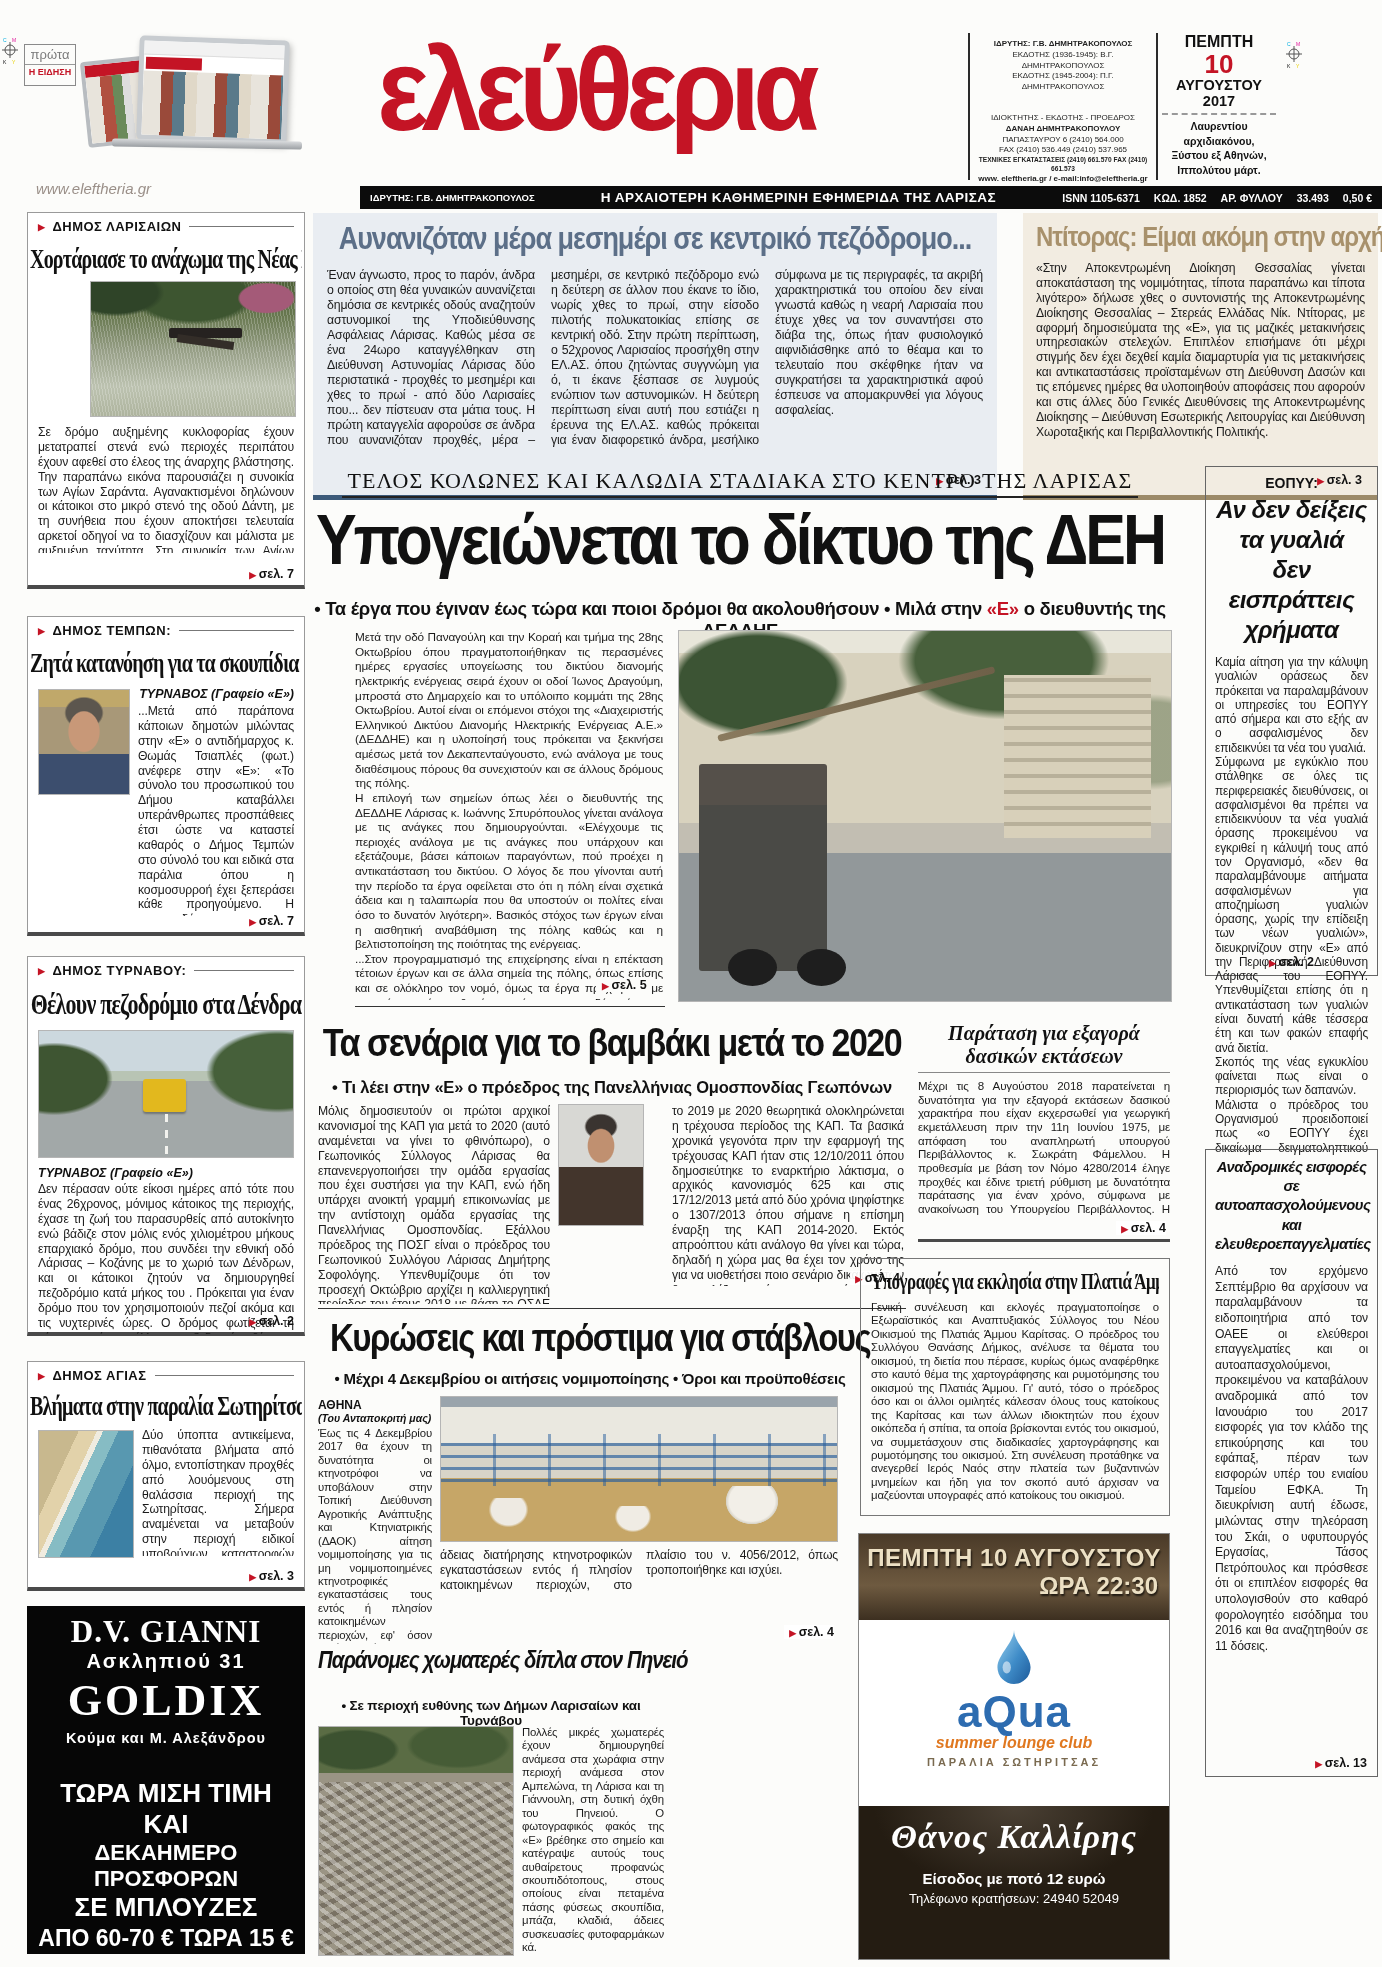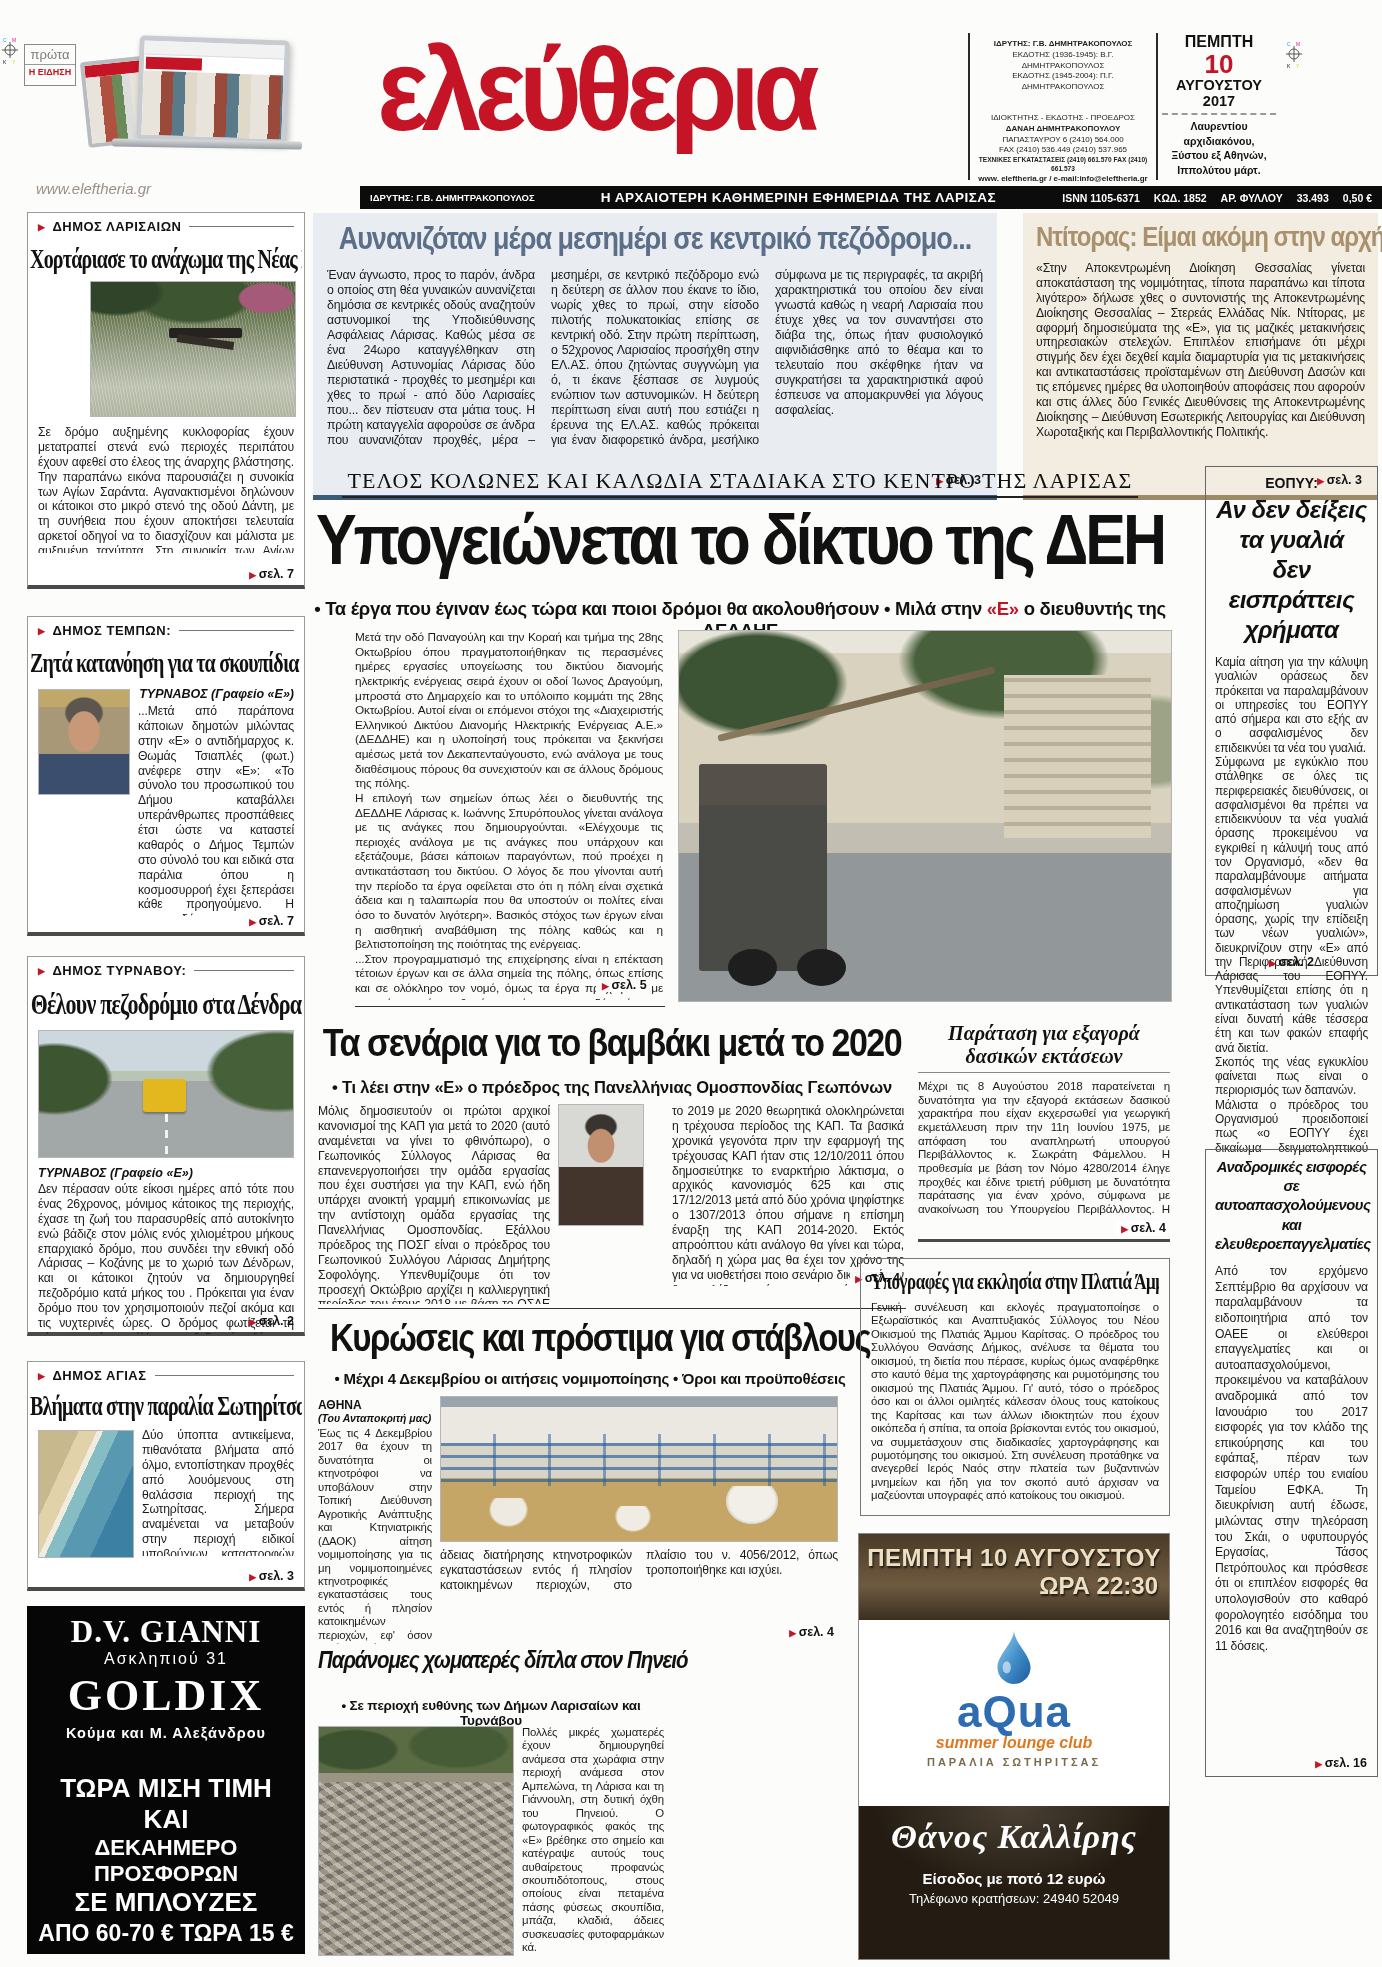--- a/index.html
+++ b/index.html
@@ -156,21 +156,21 @@
     <div class="shead" style="font-size:20px;margin:6px 2px 14px">Βλήματα στην παραλία Σωτηρίτσας</div>
     <div style="margin:4px 10px">
       <div class="ph" style="position:relative;float:left;width:96px;height:128px;margin:2px 8px 2px 0;background:linear-gradient(115deg,#c8b88e 0 26%,#e2d2aa 26% 38%,#f0ece0 38% 42%,#86bcc4 42% 52%,#5898b0 52% 72%,#3c80a4 72% 100%)"></div>
       <div class="body-txt" style="height:128px">Δύο ύποπτα αντικείμενα, πιθανότατα βλήματα από όλμο, εντοπίστηκαν προχθές από λουόμενους στη θαλάσσια περιοχή της Σωτηρίτσας. Σήμερα αναμένεται να μεταβούν στην περιοχή ειδικοί υποβρύχιων καταστροφών από τον Πειραιά, έτσι ώστε να αξιολογήσουν την κατάσταση και να εκτιμήσουν αν θα πραγματοποιηθεί εξουδετέρωση.</div>
     </div>
     <div class="pref" style="position:absolute;right:10px;bottom:4px">σελ. 3</div>
   </div>
 
   <div class="abs" style="left:27px;top:1606px;width:278px;height:348px;background:#060606;color:#fff;text-align:center;padding-top:8px">
     <div class="serif" style="font-weight:bold;font-size:31px;letter-spacing:1px">D.V. GIANNI</div>
-    <div style="font-weight:normal;font-size:16px;letter-spacing:2px">Ασκληπιού 31</div>
+    <div style="font-weight:bold;font-size:20px;letter-spacing:2px">Ασκληπιού 31</div>
     <div class="serif" style="font-weight:bold;font-size:44px;letter-spacing:3px;margin-top:2px">GOLDIX</div>
     <div style="font-weight:bold;font-size:14.5px;letter-spacing:1px;margin-top:4px">Κούμα και Μ. Αλεξάνδρου</div>
     <div style="font-weight:900;font-size:26px;margin-top:32px">ΤΩΡΑ ΜΙΣΗ ΤΙΜΗ</div>
     <div style="font-weight:900;font-size:26px">ΚΑΙ</div>
     <div style="font-weight:900;font-size:22px">ΔΕΚΑΗΜΕΡΟ ΠΡΟΣΦΟΡΩΝ</div>
     <div style="font-weight:900;font-size:26px">ΣΕ ΜΠΛΟΥΖΕΣ</div>
     <div style="font-weight:900;font-size:23px;margin-top:2px">ΑΠΟ 60-70 € ΤΩΡΑ 15 €</div>
   </div>
 
   <div class="abs" style="left:313px;top:213px;width:684px;height:287px;background:#e9edf2;border-bottom:5px solid #3c5a7a;padding:8px 14px 6px">
@@ -216,21 +216,21 @@
 Σκοπός της νέας εγκυκλίου φαίνεται πως είναι ο περιορισμός των δαπανών.
 Μάλιστα ο πρόεδρος του Οργανισμού προειδοποιεί πως «ο ΕΟΠΥΥ έχει δικαίωμα δειγματοληπτικού ελέγχου των ασφαλισμένων που καταθέτουν ή έχουν ήδη καταθέσει δικαιολογητικά αγοράς γυαλιών οράσεως προς αποζημίωση».</div>
     <div class="pref" style="position:absolute;left:0;right:0;bottom:6px;text-align:center">σελ. 2</div>
   </div>
 
   <div class="abs" style="left:1205px;top:1149px;width:173px;height:628px;border:1.5px solid #666;padding:8px 9px">
     <div class="ital900" style="font-size:14.8px;line-height:1.3;letter-spacing:-0.5px;margin-bottom:10px">Αναδρομικές εισφορές
 σε αυτοαπασχολούμενους
 και ελευθεροεπαγγελματίες</div>
     <div class="body-txt" style="height:520px;font-size:12.2px;line-height:1.28">Από τον ερχόμενο Σεπτέμβριο θα αρχίσουν να παραλαμβάνουν τα ειδοποιητήρια από τον ΟΑΕΕ οι ελεύθεροι επαγγελματίες και οι αυτοαπασχολούμενοι, προκειμένου να καταβάλουν αναδρομικά από τον Ιανουάριο του 2017 εισφορές για τον κλάδο της επικούρησης και του εφάπαξ, πέραν των εισφορών υπέρ του ενιαίου Ταμείου ΕΦΚΑ. Τη διευκρίνιση αυτή έδωσε, μιλώντας στην τηλεόραση του Σκάι, ο υφυπουργός Εργασίας, Τάσος Πετρόπουλος και πρόσθεσε ότι οι επιπλέον εισφορές θα υπολογισθούν στο καθαρό φορολογητέο εισόδημα του 2016 και θα αναζητηθούν σε 11 δόσεις.</div>
-    <div class="pref" style="position:absolute;right:10px;bottom:6px">σελ. 16</div>
+    <div class="pref" style="position:absolute;right:10px;bottom:6px">σελ. 13</div>
   </div>
 
   <div class="abs blackhead" style="left:318px;top:1020px;width:588px;font-size:34px;letter-spacing:-1.5px">Τα σενάρια για το βαμβάκι μετά το 2020</div>
   <div class="abs bullets" style="left:318px;top:1078px;width:588px;font-size:16.5px">• Τι λέει στην «Ε» ο πρόεδρος της Πανελλήνιας Ομοσπονδίας Γεωπόνων</div>
   <div class="abs" style="left:318px;top:1104px;width:326px;height:200px;overflow:hidden">
     <div class="ph" style="position:relative;float:right;width:86px;height:122px;margin:0 0 4px 8px;background:radial-gradient(22px 28px at 50% 34%,#c09070 0 58%,transparent 63%),radial-gradient(28px 22px at 50% 18%,#3a3430 0 52%,transparent 60%),linear-gradient(180deg,#d8d8d4 0 52%,#43352c 52% 100%)"></div>
     <div class="body-txt" style="font-size:12.2px">Μόλις δημοσιευτούν οι πρώτοι αρχικοί κανονισμοί της ΚΑΠ για μετά το 2020 (αυτό αναμένεται να γίνει το φθινόπωρο), ο Γεωπονικός Σύλλογος Λάρισας θα επανενεργοποιήσει την ομάδα εργασίας που έχει συστήσει για την ΚΑΠ, ενώ ήδη υπάρχει ανοικτή γραμμή επικοινωνίας με την αντίστοιχη ομάδα εργασίας της Πανελλήνιας Ομοσπονδίας. Εξάλλου πρόεδρος της ΠΟΣΓ είναι ο πρόεδρος του Γεωπονικού Συλλόγου Λάρισας Δημήτρης Σοφολόγης. Υπενθυμίζουμε ότι τον προσεχή Οκτώβριο αρχίζει η καλλιεργητική περίοδος του έτους 2018 με βάση το ΟΣΔΕ και</div>
   </div>
   <div class="abs" style="left:672px;top:1104px;width:232px;height:182px;overflow:hidden">
     <div class="body-txt" style="font-size:12.2px">το 2019 με 2020 θεωρητικά ολοκληρώνεται η τρέχουσα περίοδος της ΚΑΠ. Τα βασικά χρονικά γεγονότα πριν την εφαρμογή της τρέχουσας ΚΑΠ ήταν στις 12/10/2011 όπου δημοσιεύτηκε το εναρκτήριο λάκτισμα, ο αρχικός κανονισμός 625 και στις 17/12/2013 μετά από δύο χρόνια ψηφίστηκε ο 1307/2013 όπου σήμανε η επίσημη έναρξη της ΚΑΠ 2014-2020. Εκτός απροόπτου κάτι ανάλογο θα γίνει και τώρα, δηλαδή η χώρα μας θα έχει τον χρόνο της για να υιοθετήσει ποιο σενάριο δικαιωμάτων θα επιλέξει, από τα προτεινόμενα των Ευρωπαίων.</div>

